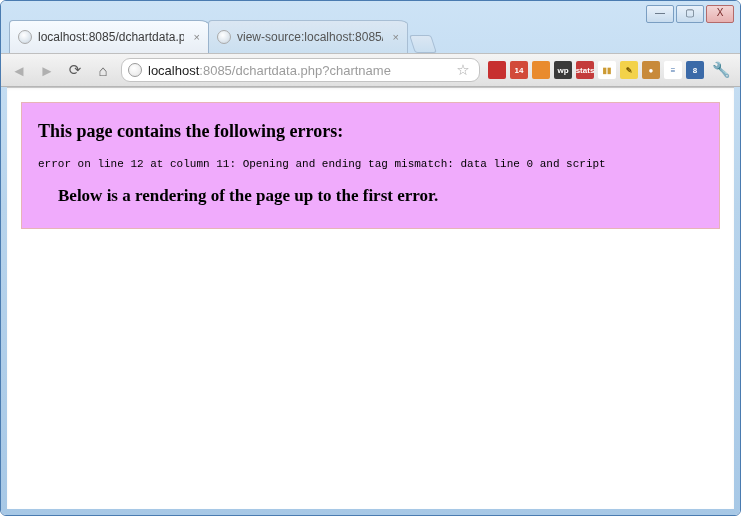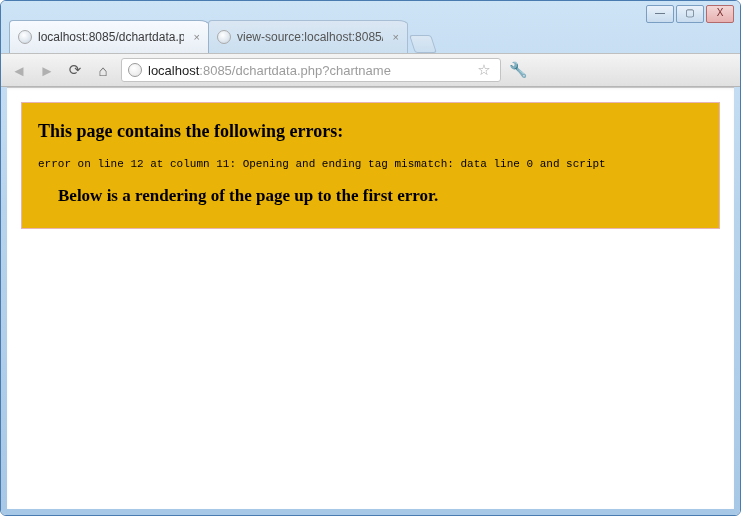--- a/index.html
+++ b/index.html
@@ -121,21 +121,21 @@
     text-align: center;
     cursor: pointer;
   }
   .nav-arrow.disabled { color: #b0b0b0; cursor: default; }
   .omnibox {
     flex: 1;
     display: flex;
     align-items: center;
     background: #fff;
     border: 1px solid #c3c3c3;
-    border-radius: 3px;
+    border-radius: 9px;
     height: 24px;
     padding: 0 6px;
     gap: 6px;
     font-size: 13px;
     color: #333;
     max-width: 380px;
   }
   .omnibox .globe {
     width: 14px; height: 14px;
     border: 1px solid #9a9a9a;
@@ -166,21 +166,21 @@
   .content-area {
     flex: 1;
     background: #fff;
     border-top: 1px solid #c6c6c6;
     margin: 0 6px 6px 6px;
     overflow: auto;
     box-shadow: inset 0 1px 3px rgba(0,0,0,0.05);
   }
   .error-box {
     margin: 14px;
-    background: #eab308;
+    background: #f0abfc;
     border: 1px solid #e7b4b6;
     padding: 18px 16px 22px 16px;
   }
   .error-heading {
     font-family: "Times New Roman", serif;
     font-size: 18px;
     font-weight: bold;
     color: #000;
     margin-bottom: 16px;
   }
@@ -231,20 +231,32 @@
     <span class="home-btn">⌂</span>
 
     <div class="omnibox">
       <span class="globe"></span>
       <span class="url-text">
         <span class="url-host">localhost</span><span class="url-port">:8085</span><span class="url-path">/dchartdata.php?chartname</span>
       </span>
       <span class="star-btn">☆</span>
     </div>
 
+    <div class="ext-icons" id="ext-icons">
+        <div class="ext" style="background: rgb(199, 48, 48);"></div>
+        <div class="ext" style="background: rgb(210, 74, 58);">14</div>
+        <div class="ext" style="background: rgb(233, 139, 46);"></div>
+        <div class="ext" style="background: rgb(58, 58, 58);">wp</div>
+        <div class="ext" style="background: rgb(196, 59, 59);">stats</div>
+        <div class="ext" style="background: rgb(255, 255, 255); color: rgb(204, 154, 51);">▮▮</div>
+        <div class="ext" style="background: rgb(243, 210, 74); color: rgb(122, 90, 0);">✎</div>
+        <div class="ext" style="background: rgb(200, 138, 58);">●</div>
+        <div class="ext" style="background: rgb(255, 255, 255); color: rgb(59, 106, 168);">≡</div>
+        <div class="ext" style="background: rgb(59, 106, 168);">8</div>
+      </div>
 
     <span class="wrench-btn">🔧</span>
   </div>
 
   <div class="content-area">
     <div class="error-box">
       <div class="error-heading">This page contains the following errors:</div>
       <div class="error-detail">error on line 12 at column 11: Opening and ending tag mismatch: data line 0 and script</div>
       <div class="error-subheading">Below is a rendering of the page up to the first error.</div>
     </div>

